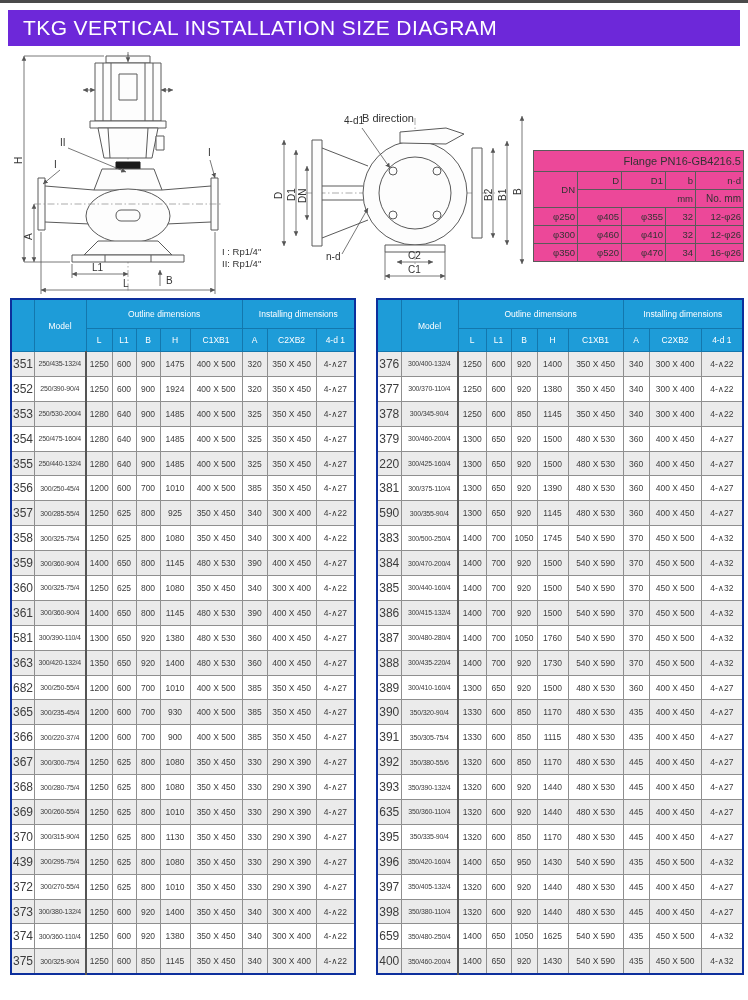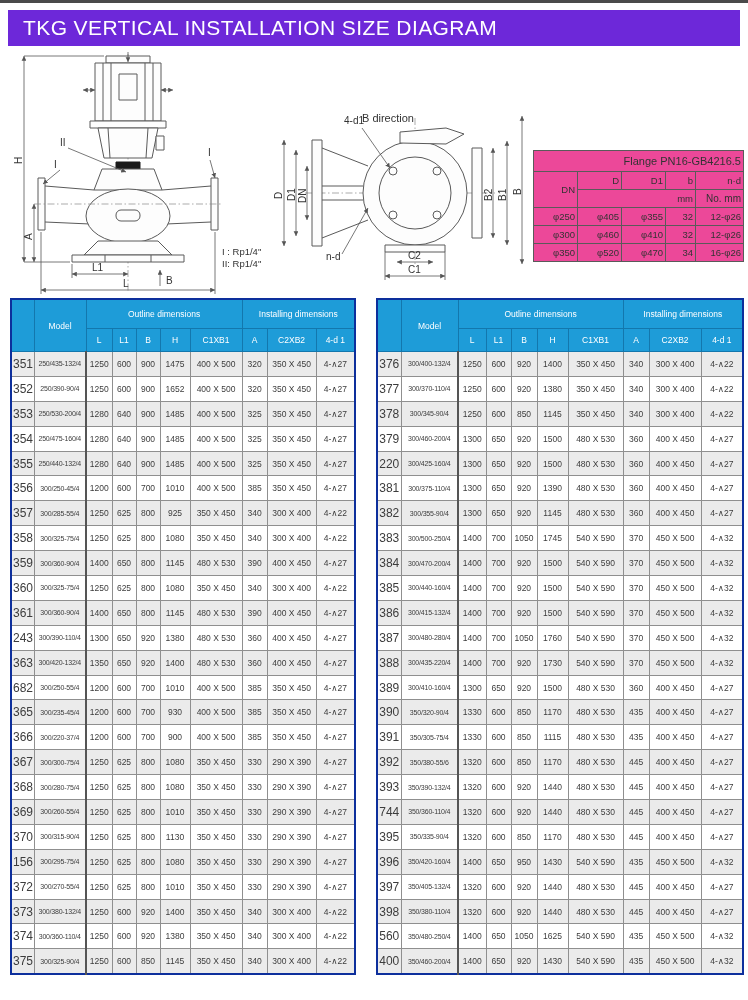--- a/index.html
+++ b/index.html
@@ -287,21 +287,21 @@
           <td>320</td>
           <td>350 X 450</td>
           <td>4-∧27</td>
         </tr>
         <tr>
           <td class="num">352</td>
           <td class="model">250/390-90/4</td>
           <td>1250</td>
           <td>600</td>
           <td>900</td>
-          <td>1652</td>
+          <td>1924</td>
           <td>400 X 500</td>
           <td>320</td>
           <td>350 X 450</td>
           <td>4-∧27</td>
         </tr>
         <tr class="alt">
           <td class="num">353</td>
           <td class="model">250/530-200/4</td>
           <td>1280</td>
           <td>640</td>
@@ -402,21 +402,21 @@
           <td>1400</td>
           <td>650</td>
           <td>800</td>
           <td>1145</td>
           <td>480 X 530</td>
           <td>390</td>
           <td>400 X 450</td>
           <td>4-∧27</td>
         </tr>
         <tr>
-          <td class="num">243</td>
+          <td class="num">581</td>
           <td class="model">300/390-110/4</td>
           <td>1300</td>
           <td>650</td>
           <td>920</td>
           <td>1380</td>
           <td>480 X 530</td>
           <td>360</td>
           <td>400 X 450</td>
           <td>4-∧27</td>
         </tr>
@@ -510,21 +510,21 @@
           <td>1250</td>
           <td>625</td>
           <td>800</td>
           <td>1130</td>
           <td>350 X 450</td>
           <td>330</td>
           <td>290 X 390</td>
           <td>4-∧27</td>
         </tr>
         <tr class="alt">
-          <td class="num">156</td>
+          <td class="num">439</td>
           <td class="model">300/295-75/4</td>
           <td>1250</td>
           <td>625</td>
           <td>800</td>
           <td>1080</td>
           <td>350 X 450</td>
           <td>330</td>
           <td>290 X 390</td>
           <td>4-∧27</td>
         </tr>
@@ -677,21 +677,21 @@
           <td>1300</td>
           <td>650</td>
           <td>920</td>
           <td>1390</td>
           <td>480 X 530</td>
           <td>360</td>
           <td>400 X 450</td>
           <td>4-∧27</td>
         </tr>
         <tr class="alt">
-          <td class="num">382</td>
+          <td class="num">590</td>
           <td class="model">300/355-90/4</td>
           <td>1300</td>
           <td>650</td>
           <td>920</td>
           <td>1145</td>
           <td>480 X 530</td>
           <td>360</td>
           <td>400 X 450</td>
           <td>4-∧27</td>
         </tr>
@@ -821,21 +821,21 @@
           <td>1320</td>
           <td>600</td>
           <td>920</td>
           <td>1440</td>
           <td>480 X 530</td>
           <td>445</td>
           <td>400 X 450</td>
           <td>4-∧27</td>
         </tr>
         <tr class="alt">
-          <td class="num">744</td>
+          <td class="num">635</td>
           <td class="model">350/360-110/4</td>
           <td>1320</td>
           <td>600</td>
           <td>920</td>
           <td>1440</td>
           <td>480 X 530</td>
           <td>445</td>
           <td>400 X 450</td>
           <td>4-∧27</td>
         </tr>
@@ -881,21 +881,21 @@
           <td>1320</td>
           <td>600</td>
           <td>920</td>
           <td>1440</td>
           <td>480 X 530</td>
           <td>445</td>
           <td>400 X 450</td>
           <td>4-∧27</td>
         </tr>
         <tr>
-          <td class="num">560</td>
+          <td class="num">659</td>
           <td class="model">350/480-250/4</td>
           <td>1400</td>
           <td>650</td>
           <td>1050</td>
           <td>1625</td>
           <td>540 X 590</td>
           <td>435</td>
           <td>450 X 500</td>
           <td>4-∧32</td>
         </tr>

